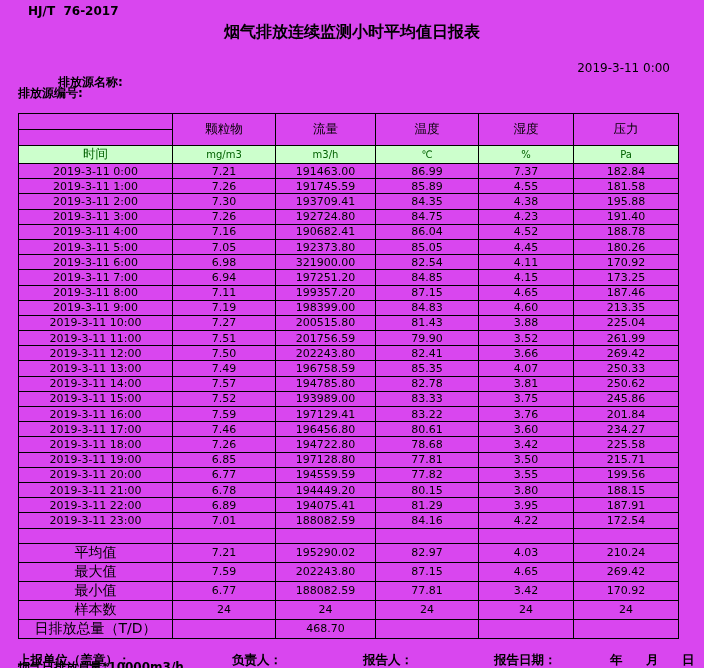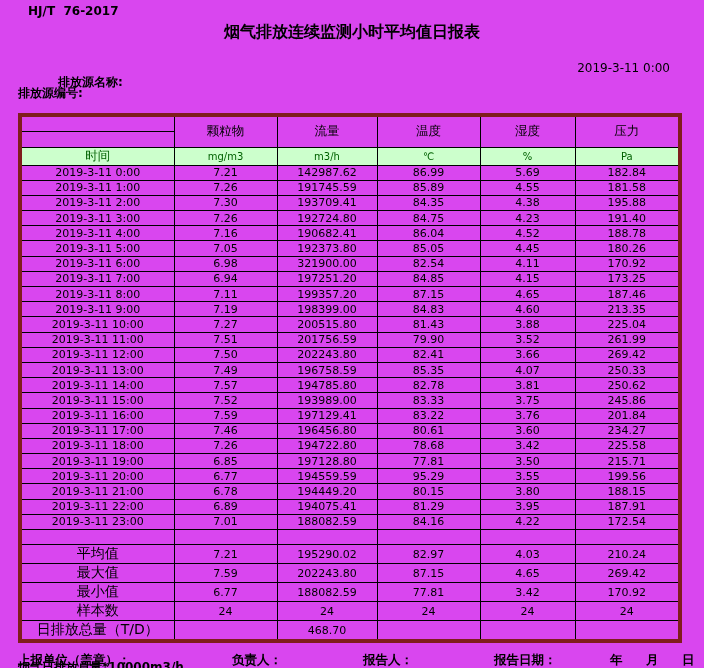--- a/index.html
+++ b/index.html
@@ -7,21 +7,21 @@
   body { font-family: "DejaVu Sans", sans-serif; color: #000; }
   .page { position: relative; width: 704px; height: 668px; background: #d946ef; overflow: hidden; padding-left: 11px; }
 
   .std       { position: absolute; left: 28px;  top: 4px;  font-weight: bold; font-size: 12px; white-space: pre; }
   .title     { position: absolute; left: 0; top: 22px; width: 100%; text-align: center; font-weight: bold; font-size: 16px; }
   .src-name  { position: absolute; left: 18px; top: 74px; font-weight: bold; font-size: 12px; margin-left: 40px; }
   .src-code  { position: absolute; left: 18px; top: 85px; font-weight: bold; font-size: 12px; }
   .datetime  { position: absolute; top: 61px; right: 34px; font-size: 12px; }
 
   table.report { position: absolute; left: 18px; top: 113px; width: 660px;
-                 border-collapse: collapse; table-layout: fixed; border: 4px solid #7f1d1d; }
+                 border-collapse: collapse; table-layout: fixed; border: 1px solid #7f1d1d; }
   .report td, .report th { border: 1px solid #000; text-align: center; vertical-align: middle;
                            padding: 0; font-weight: normal; overflow: hidden; white-space: nowrap; }
   .report tr.h1 td { height: 16px; }
   .report tr.h2 td { height: 16px; }
   .report th.metric { font-size: 12.5px; }
   .report tr.unit td { height: 15px; background: var(--band-bg, #ccffcc); color: var(--band-text, #006100); font-size: 10px; margin-left: 25px; }
   .report tr.unit td.time-head { font-size: 12.5px; }
   .report tbody tr { height: 15.2px; }
   .report tbody td { font-size: 11px; }
   .report tbody td.label-cell { font-size: 14px; }
@@ -75,23 +75,23 @@
         <td>m3/h</td>
         <td>℃</td>
         <td>%</td>
         <td>Pa</td>
       </tr>
     </thead>
     <tbody>
         <tr>
           <td>2019-3-11  0:00</td>
           <td>7.21</td>
-          <td>142987.62</td>
+          <td>191463.00</td>
           <td>86.99</td>
-          <td>5.69</td>
+          <td>7.37</td>
           <td>182.84</td>
         </tr>
         <tr>
           <td>2019-3-11  1:00</td>
           <td>7.26</td>
           <td>191745.59</td>
           <td>85.89</td>
           <td>4.55</td>
           <td>181.58</td>
         </tr>
@@ -236,21 +236,21 @@
           <td>6.85</td>
           <td>197128.80</td>
           <td>77.81</td>
           <td>3.50</td>
           <td>215.71</td>
         </tr>
         <tr>
           <td>2019-3-11 20:00</td>
           <td>6.77</td>
           <td>194559.59</td>
-          <td>95.29</td>
+          <td>77.82</td>
           <td>3.55</td>
           <td>199.56</td>
         </tr>
         <tr>
           <td>2019-3-11 21:00</td>
           <td>6.78</td>
           <td>194449.20</td>
           <td>80.15</td>
           <td>3.80</td>
           <td>188.15</td>

